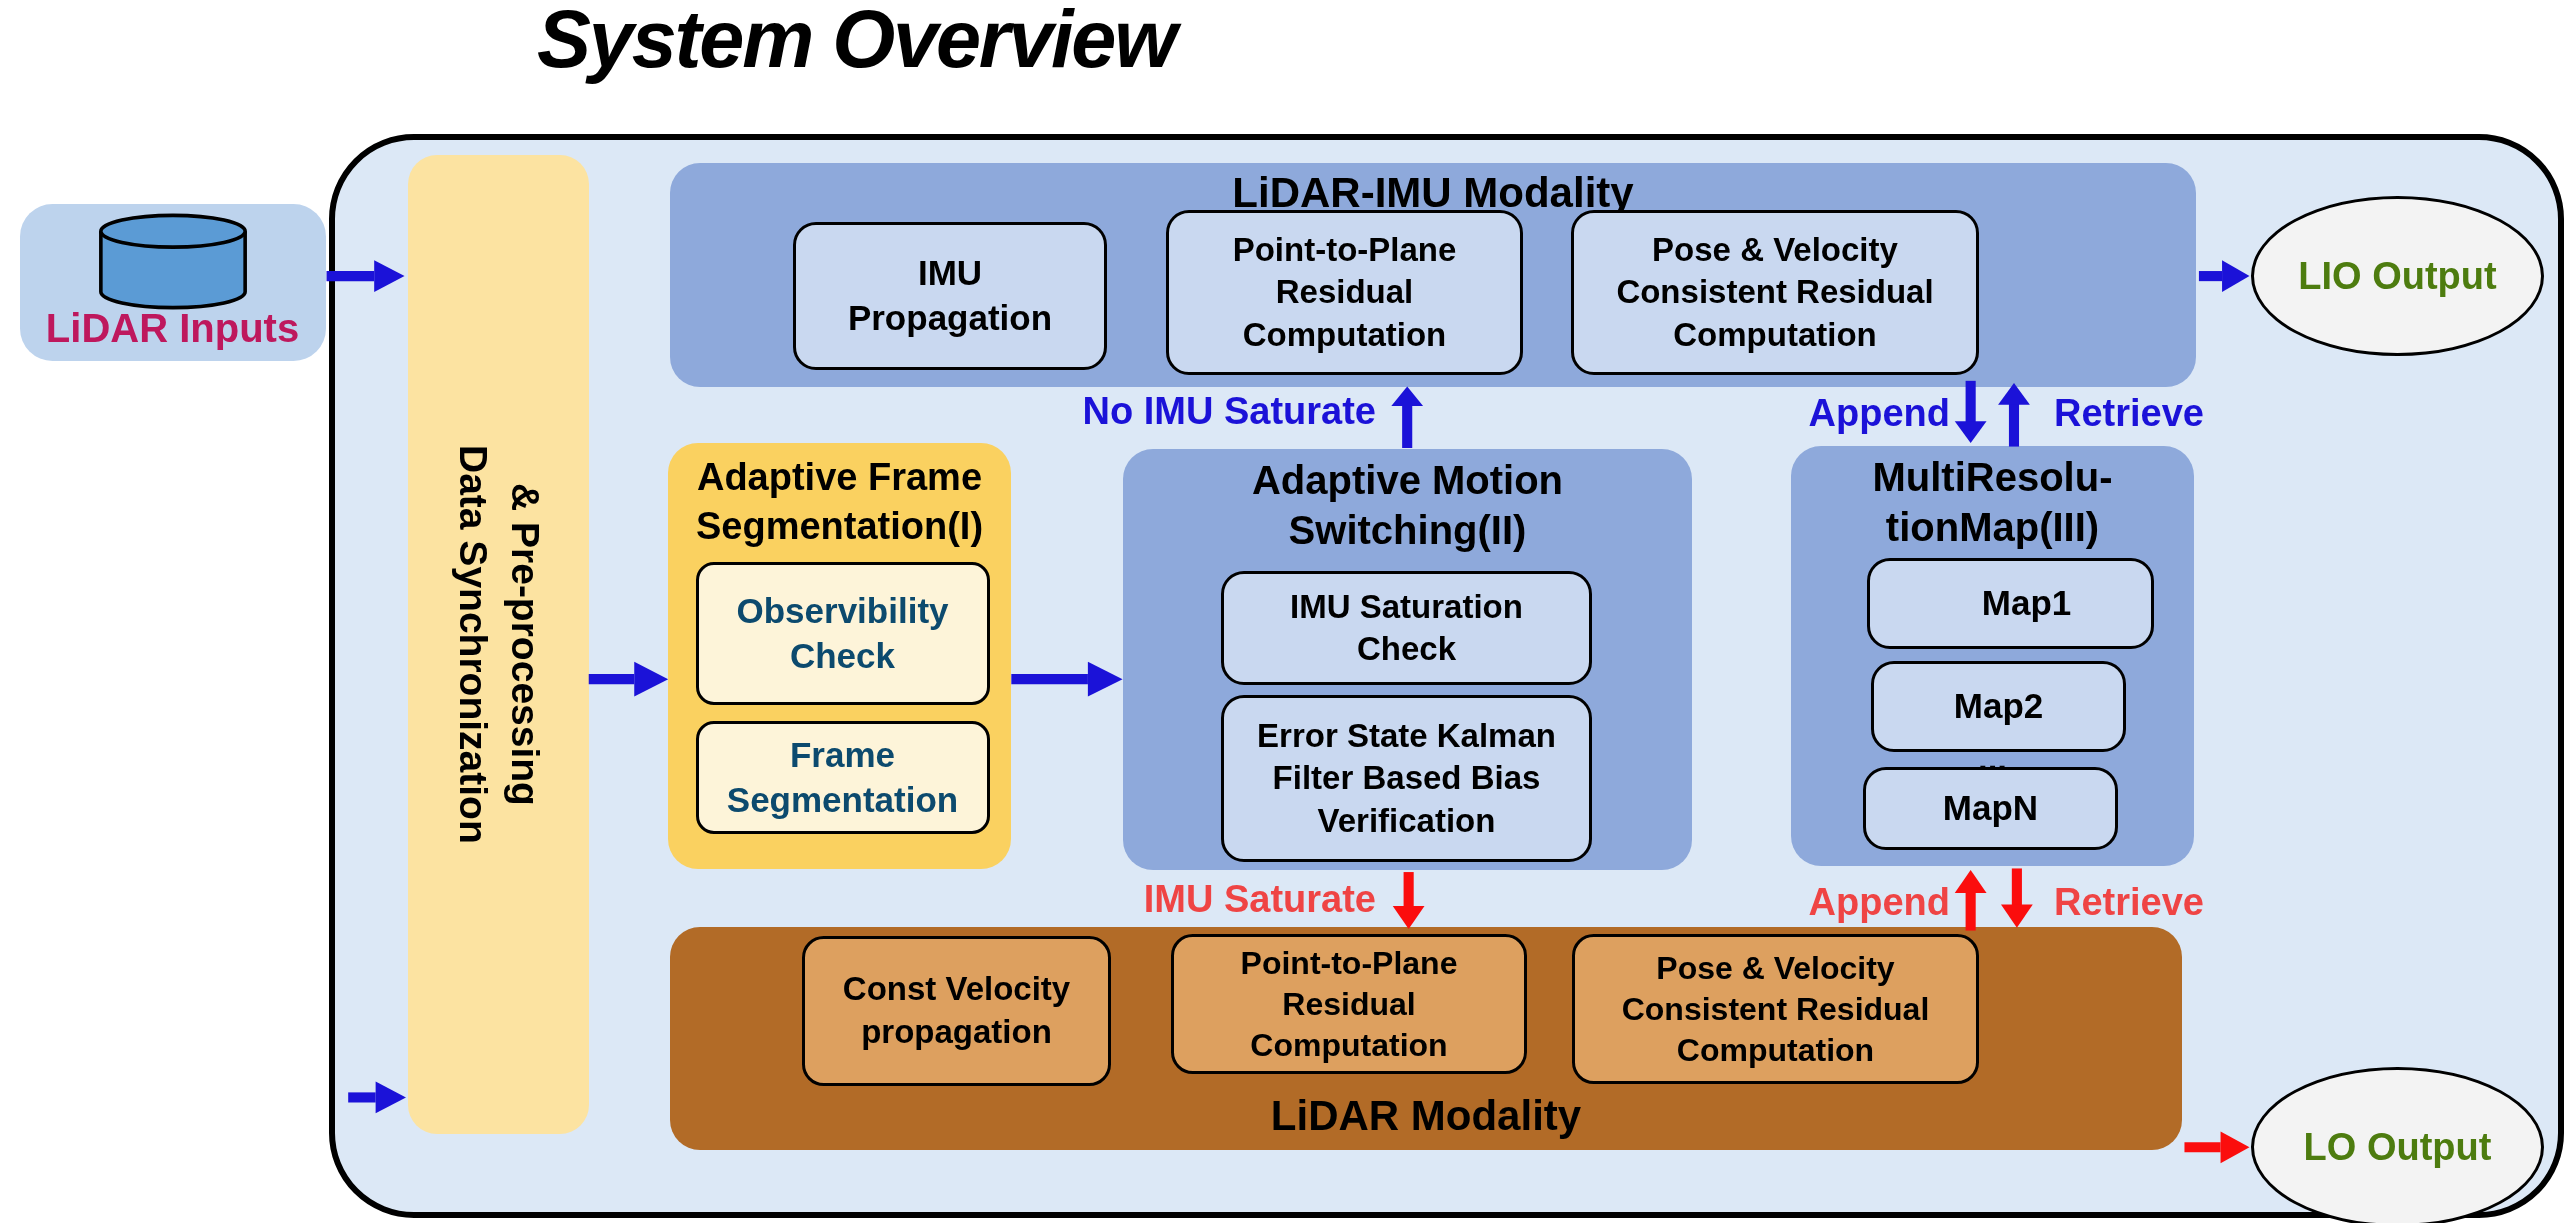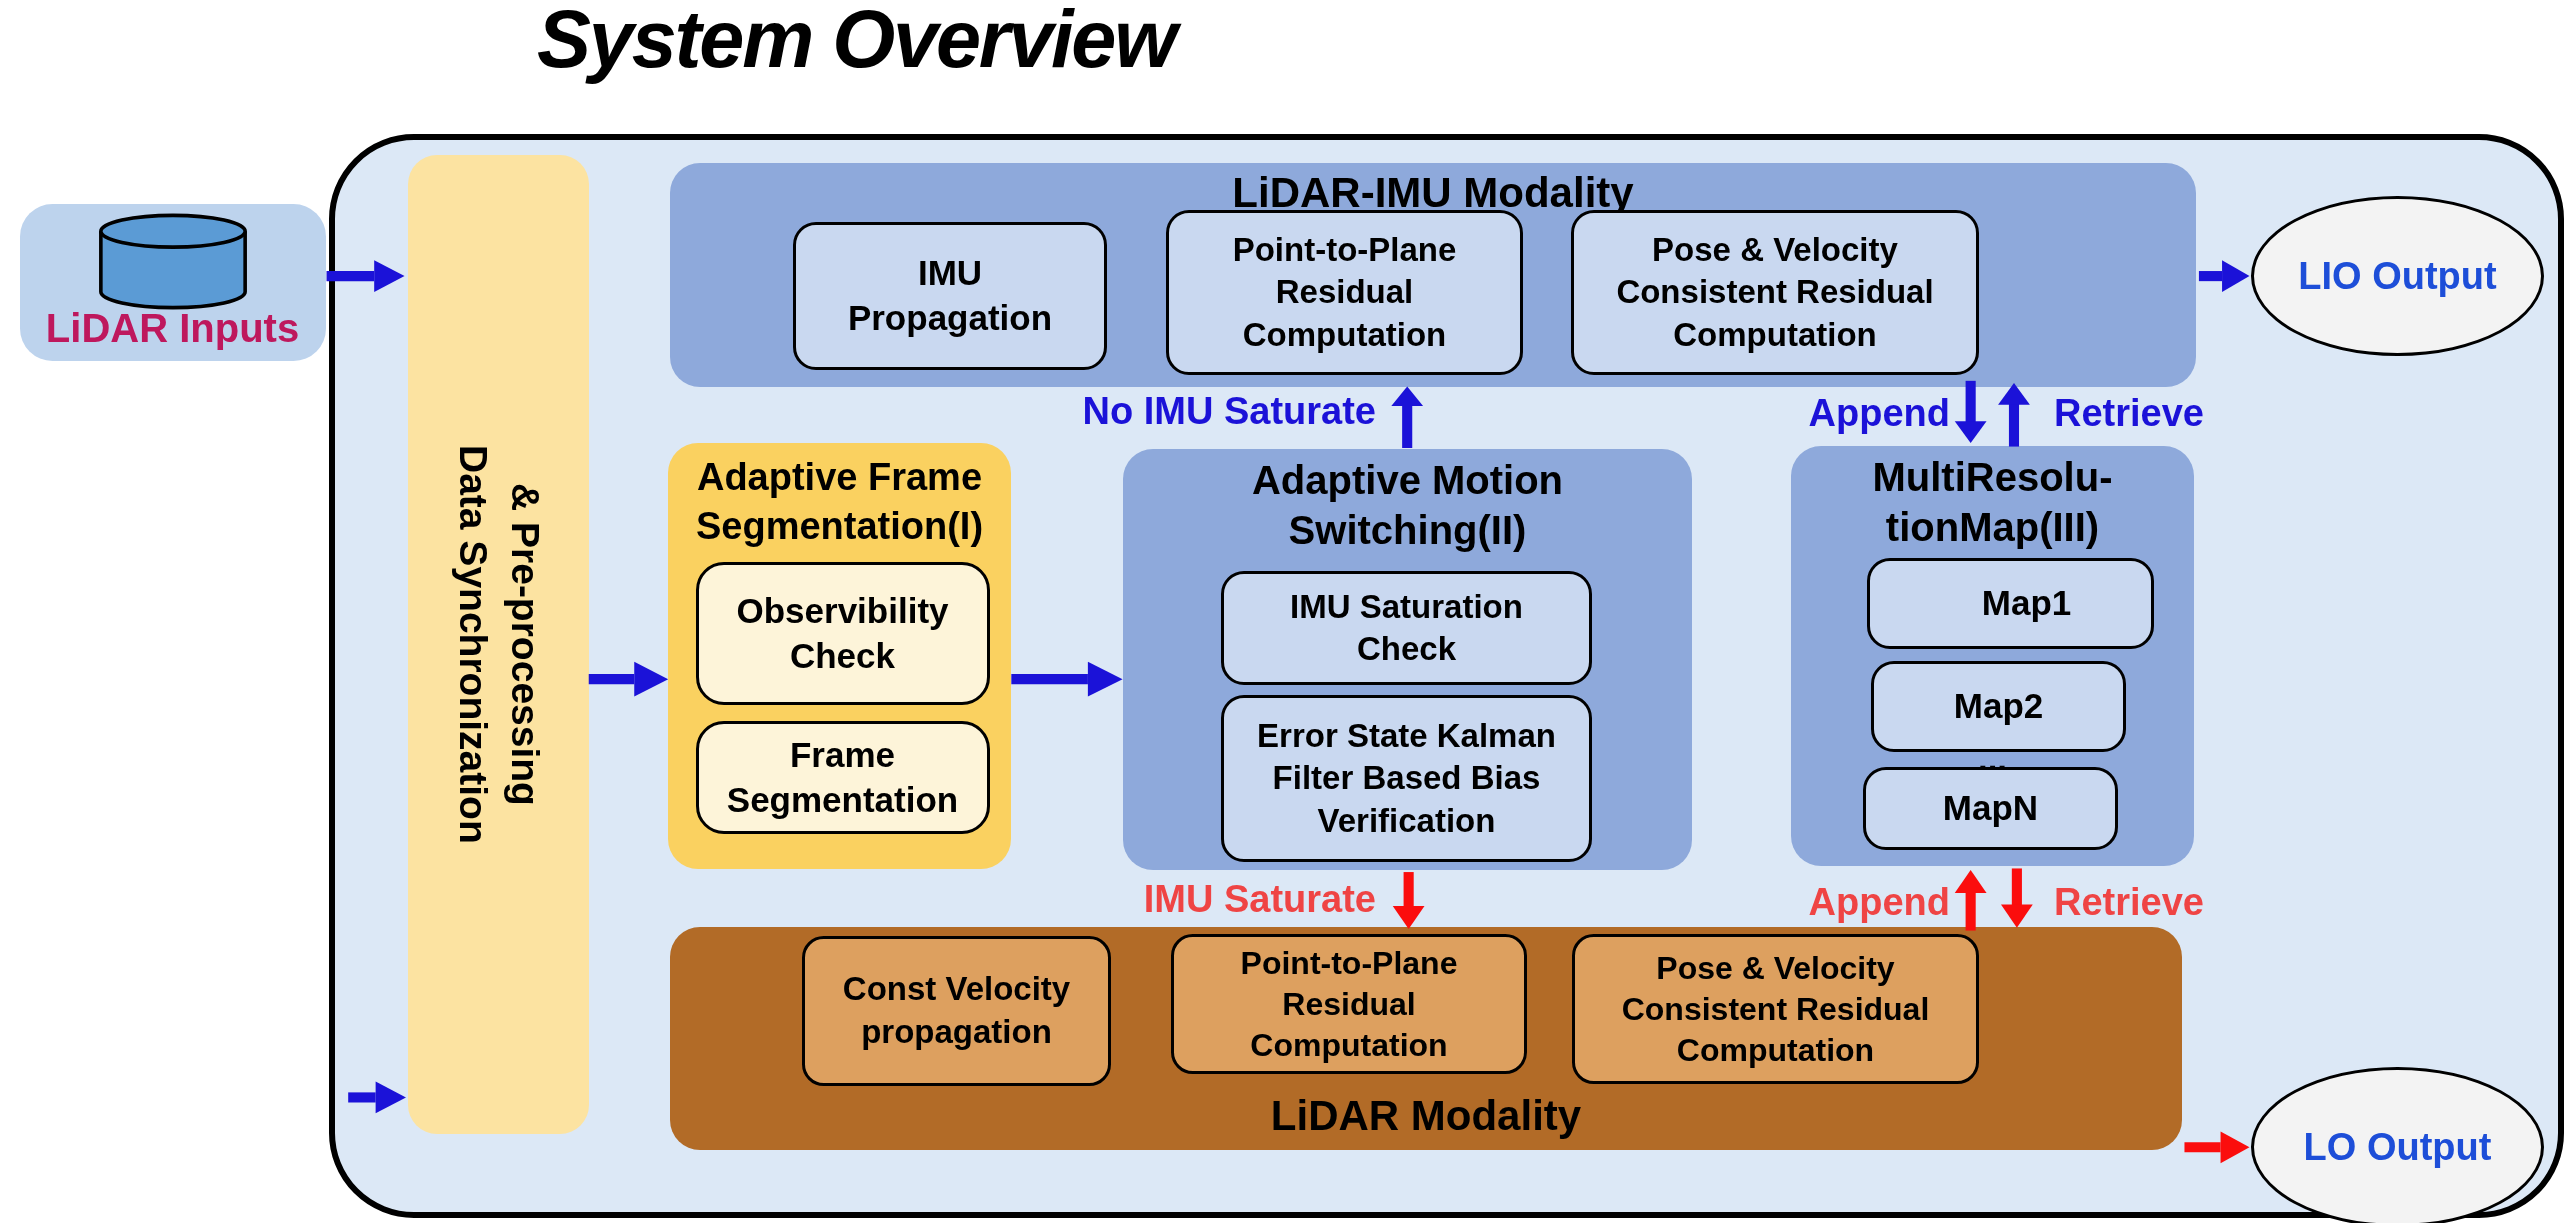--- a/index.html
+++ b/index.html
@@ -31,42 +31,42 @@
   .modality-blue{background:#8ea9db;border-radius:30px;}
   .lim-box{left:670px;top:163px;width:1526px;height:224px;}
   .section-title{position:absolute;left:0;width:100%;text-align:center;font-weight:700;color:#000;}
   .lim-title{top:5.8px;font-size:42px;}
   .inner-light{
     position:absolute;background:#c9d8f0;border:3.6px solid #000;border-radius:23px;
     display:flex;align-items:center;justify-content:center;text-align:center;
     font-weight:700;color:#000;white-space:pre-line;line-height:1.28;
   }
   .inner-cream{
-    position:absolute;background:#fdf4d9;border:3.6px solid #000;border-radius:28px;
+    position:absolute;background:#fdf4d9;border:3.6px solid #000;border-radius:18px;
     display:flex;align-items:center;justify-content:center;text-align:center;
-    font-weight:700;color:#000000;white-space:pre-line;line-height:1.28;
+    font-weight:700;color:#0c4a6e;white-space:pre-line;line-height:1.28;
   }
   .inner-tan{
     position:absolute;background:#dda05f;border:3.6px solid #000;border-radius:21.7px;
     display:flex;align-items:center;justify-content:center;text-align:center;
     font-weight:700;color:#000;white-space:pre-line;line-height:1.28;
   }
   .afs-box{left:668px;top:443px;width:343px;height:426px;background:#fad160;border-radius:30px;}
   .afs-title{top:10px;font-size:38px;white-space:pre-line;line-height:1.3;}
   .ams-box{left:1123px;top:449px;width:569px;height:421px;}
   .ams-title{top:5.8px;font-size:40px;white-space:pre-line;line-height:1.25;}
   .mrm-box{left:1791px;top:446px;width:403px;height:420px;}
   .mrm-title{top:5.8px;font-size:40px;white-space:pre-line;line-height:1.25;}
   .map-dots{position:absolute;left:0;width:100%;top:295px;text-align:center;font-size:35px;font-weight:700;color:#000;line-height:1;}
   .brown-box{left:670px;top:927px;width:1512px;height:223px;background:#b26b27;border-radius:30px;}
   .brown-title{bottom:10px;font-size:42px;}
   .output-ellipse{
     background:#f3f3f3;border:3.6px solid #000;border-radius:50%;
     display:flex;align-items:center;justify-content:center;
-    font-size:38px;font-weight:700;color:#1d4ed8;
+    font-size:38px;font-weight:700;color:#4d7c0f;
   }
   .lio{left:2251px;top:196px;width:293px;height:160px;}
   .lo{left:2251px;top:1067px;width:293px;height:160px;}
   .flow-label{position:absolute;font-size:38px;font-weight:700;line-height:1;}
   .flow-blue{color:#1b12d8;}
   .flow-red{color:#ef4444;}
   .arrow-layer{position:absolute;left:0;top:0;width:2576px;height:1224px;pointer-events:none;}
   .icon-wrap{position:absolute;}
 </style>
 </head>

